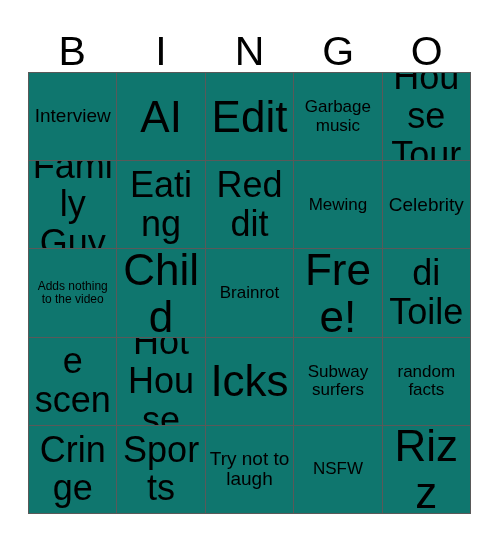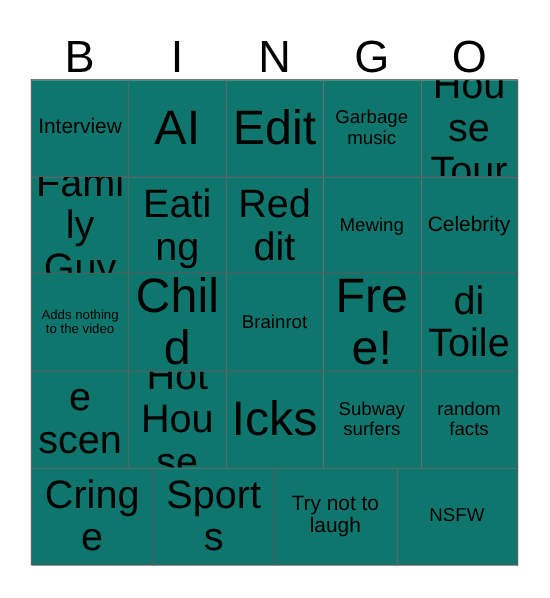--- a/index.html
+++ b/index.html
@@ -179,16 +179,19 @@
         </div>
         <div class="cell">
           <span class="cell-text sz-lg">Sports</span>
         </div>
         <div class="cell">
           <span class="cell-text sz-sm">Try not to laugh</span>
         </div>
         <div class="cell">
           <span class="cell-text sz-md">NSFW</span>
         </div>
+        <div class="cell">
+          <span class="cell-text sz-xl">Rizz</span>
+        </div>
       </div>
     </div>
 
 </div>
 
 </body></html>

